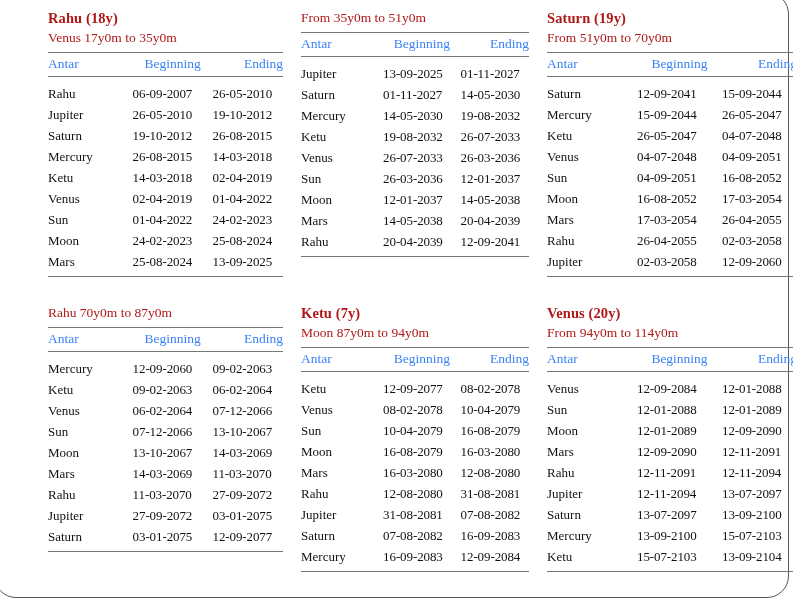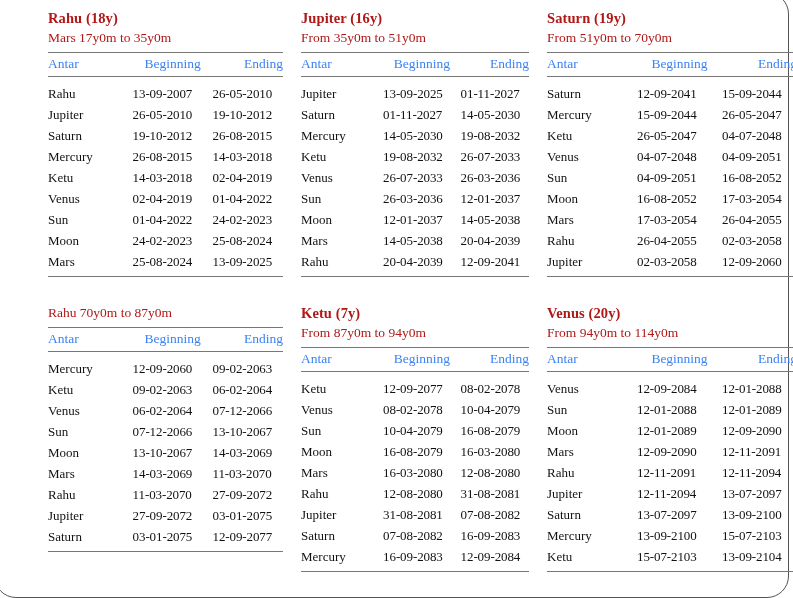--- a/index.html
+++ b/index.html
@@ -96,34 +96,34 @@
   .block .tbl-wrap { }
 </style>
 </head>
 <body>
 
 <div class="page">
   <div class="frame"></div>
   <div class="grid" id="grid">
       <div class="block">
         <div class="dasha-title">Rahu (18y)</div>
-        <div class="dasha-range">Mars 17y0m to  35y0m</div>
-        <div class="tbl-wrap">
-          <table class="antar">
-            <thead>
-              <tr>
-                <th class="c-antar">Antar</th>
-                <th class="c-beg">Beginning</th>
-                <th class="c-end">Ending</th>
-              </tr>
-            </thead>
-            <tbody>
-              <tr>
-                <td>Rahu</td>
-                <td class="num">13-09-2007</td>
+        <div class="dasha-range">Venus 17y0m to  35y0m</div>
+        <div class="tbl-wrap">
+          <table class="antar">
+            <thead>
+              <tr>
+                <th class="c-antar">Antar</th>
+                <th class="c-beg">Beginning</th>
+                <th class="c-end">Ending</th>
+              </tr>
+            </thead>
+            <tbody>
+              <tr>
+                <td>Rahu</td>
+                <td class="num">06-09-2007</td>
                 <td class="num">26-05-2010</td>
               </tr>
               <tr>
                 <td>Jupiter</td>
                 <td class="num">26-05-2010</td>
                 <td class="num">19-10-2012</td>
               </tr>
               <tr>
                 <td>Saturn</td>
                 <td class="num">19-10-2012</td>
@@ -157,21 +157,20 @@
               <tr>
                 <td>Mars</td>
                 <td class="num">25-08-2024</td>
                 <td class="num">13-09-2025</td>
               </tr>
             </tbody>
           </table>
         </div>
       </div>
       <div class="block">
-        <div class="dasha-title">Jupiter (16y)</div>
         <div class="dasha-range">From 35y0m to  51y0m</div>
         <div class="tbl-wrap">
           <table class="antar">
             <thead>
               <tr>
                 <th class="c-antar">Antar</th>
                 <th class="c-beg">Beginning</th>
                 <th class="c-end">Ending</th>
               </tr>
             </thead>
@@ -343,21 +342,21 @@
                 <td>Saturn</td>
                 <td class="num">03-01-2075</td>
                 <td class="num">12-09-2077</td>
               </tr>
             </tbody>
           </table>
         </div>
       </div>
       <div class="block">
         <div class="dasha-title">Ketu (7y)</div>
-        <div class="dasha-range">From 87y0m to  94y0m</div>
+        <div class="dasha-range">Moon 87y0m to  94y0m</div>
         <div class="tbl-wrap">
           <table class="antar">
             <thead>
               <tr>
                 <th class="c-antar">Antar</th>
                 <th class="c-beg">Beginning</th>
                 <th class="c-end">Ending</th>
               </tr>
             </thead>
             <tbody>

